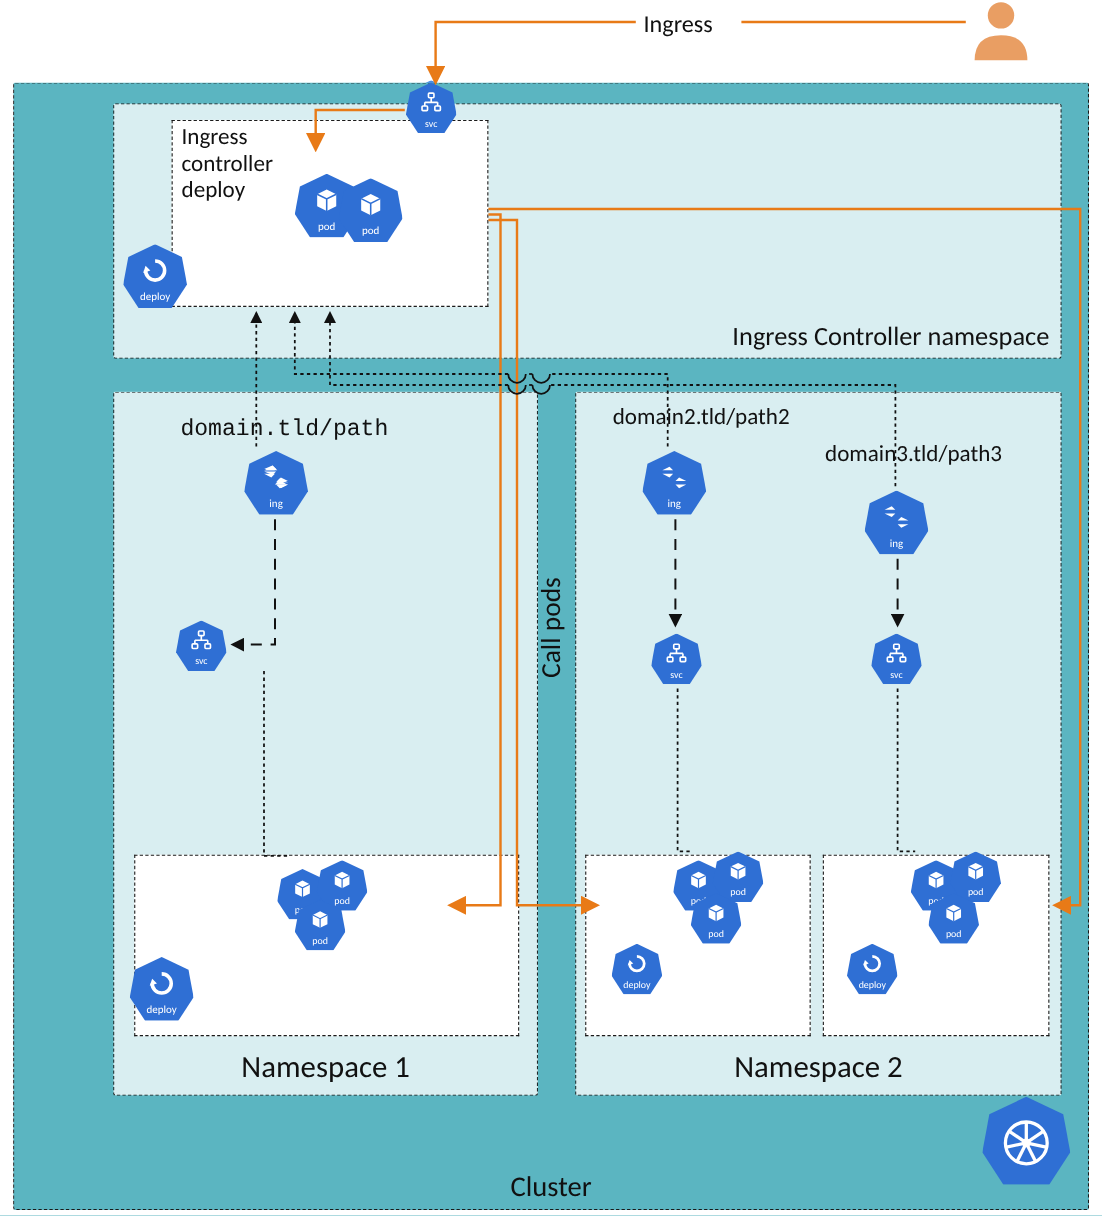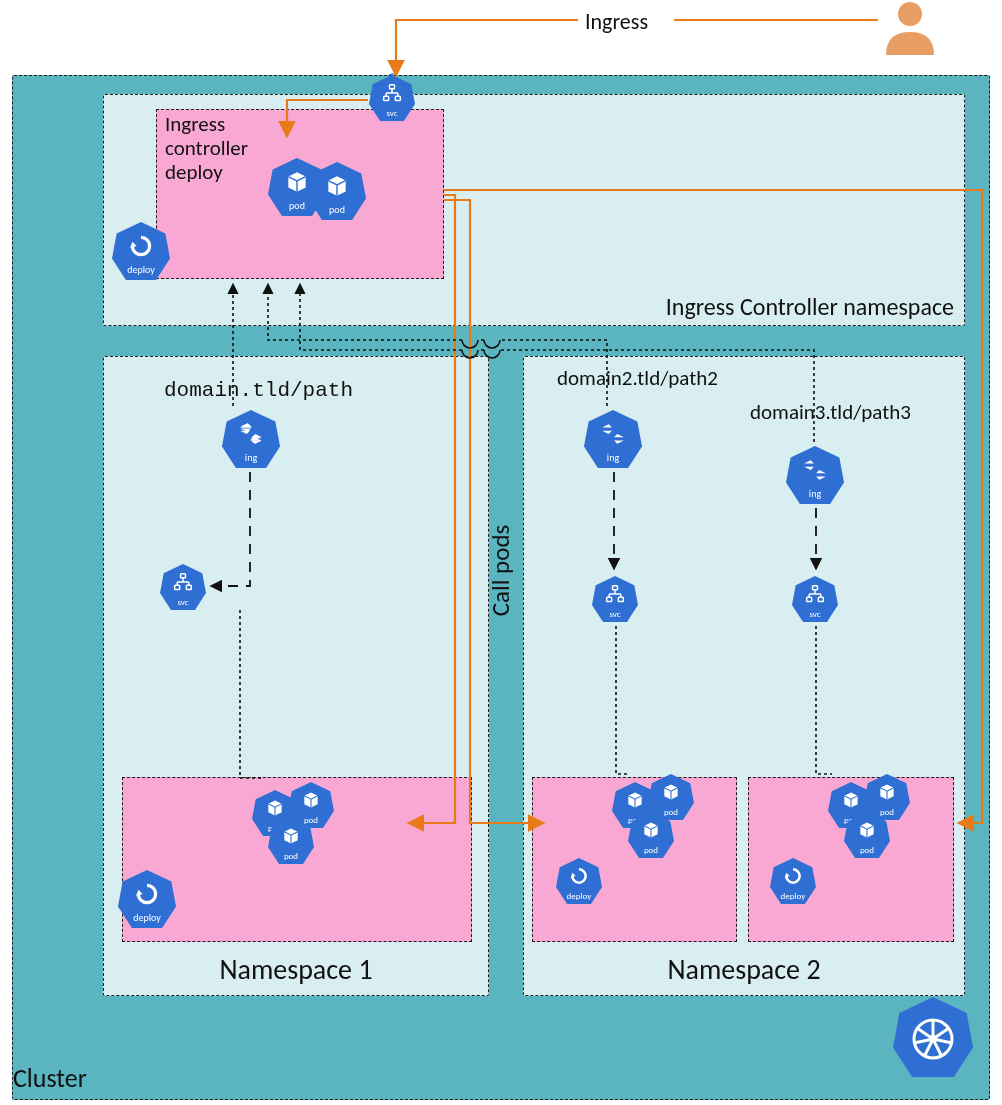--- a/index.html
+++ b/index.html
@@ -15,42 +15,42 @@
   .cluster {
     position: absolute;
     left: 12px; top: 75px;
     width: 978px; height: 1025px;
     background: #5bb5c1;
     border: 1.5px dashed #1a1a1a;
     border-radius: 2px;
   }
   .cluster-label {
     position: absolute; left: 0; bottom: 5px; width: 100%;
-    text-align: left; font-size: 26px; color: #111;
+    text-align: center; font-size: 26px; color: #111;
   }
   .ns-box {
     position: absolute;
     background: #d9eef1;
     border: 1.5px dashed #1a1a1a;
     border-radius: 2px;
   }
   .ns-box.ic { left: 90px; top: 18px; width: 862px; height: 232px; }
   .ic-label {
     position: absolute; right: 10px; bottom: 4px;
     font-size: 24px; color: #111; margin-left: 23px;
   }
   .ns-box.n1 { left: 90px; top: 280px; width: 386px; height: 640px; }
   .ns-box.n2 { left: 510px; top: 280px; width: 442px; height: 640px; }
   .ns-title {
     position: absolute; left: 0; bottom: 8px; width: 100%;
     text-align: center; font-size: 28px; color: #111;
   }
   .inner-box {
     position: absolute;
-    background: #f9a8d4;
+    background: #ffffff;
     border: 1.5px dashed #1a1a1a;
   }
   .inner-box.ic-deploy { left: 52px; top: 14px; width: 288px; height: 170px; }
   .ic-deploy-label {
     position: absolute; left: 8px; top: 2px; width: 120px;
     font-size: 21px; line-height: 1.15; color: #111;
   }
   .inner-box.n1-pods { left: 18px; top: 420px; width: 350px; height: 165px; }
   .inner-box.n2a-pods { left: 8px; top: 420px; width: 205px; height: 165px; }
   .inner-box.n2b-pods { left: 224px; top: 420px; width: 206px; height: 165px; }

